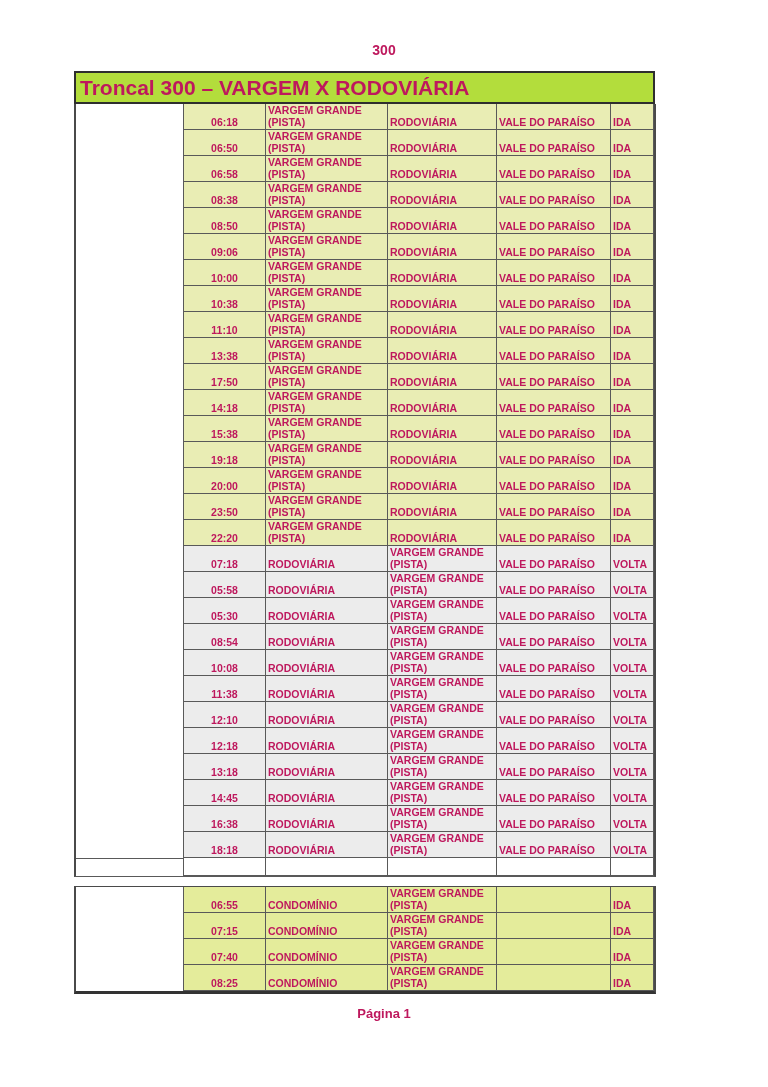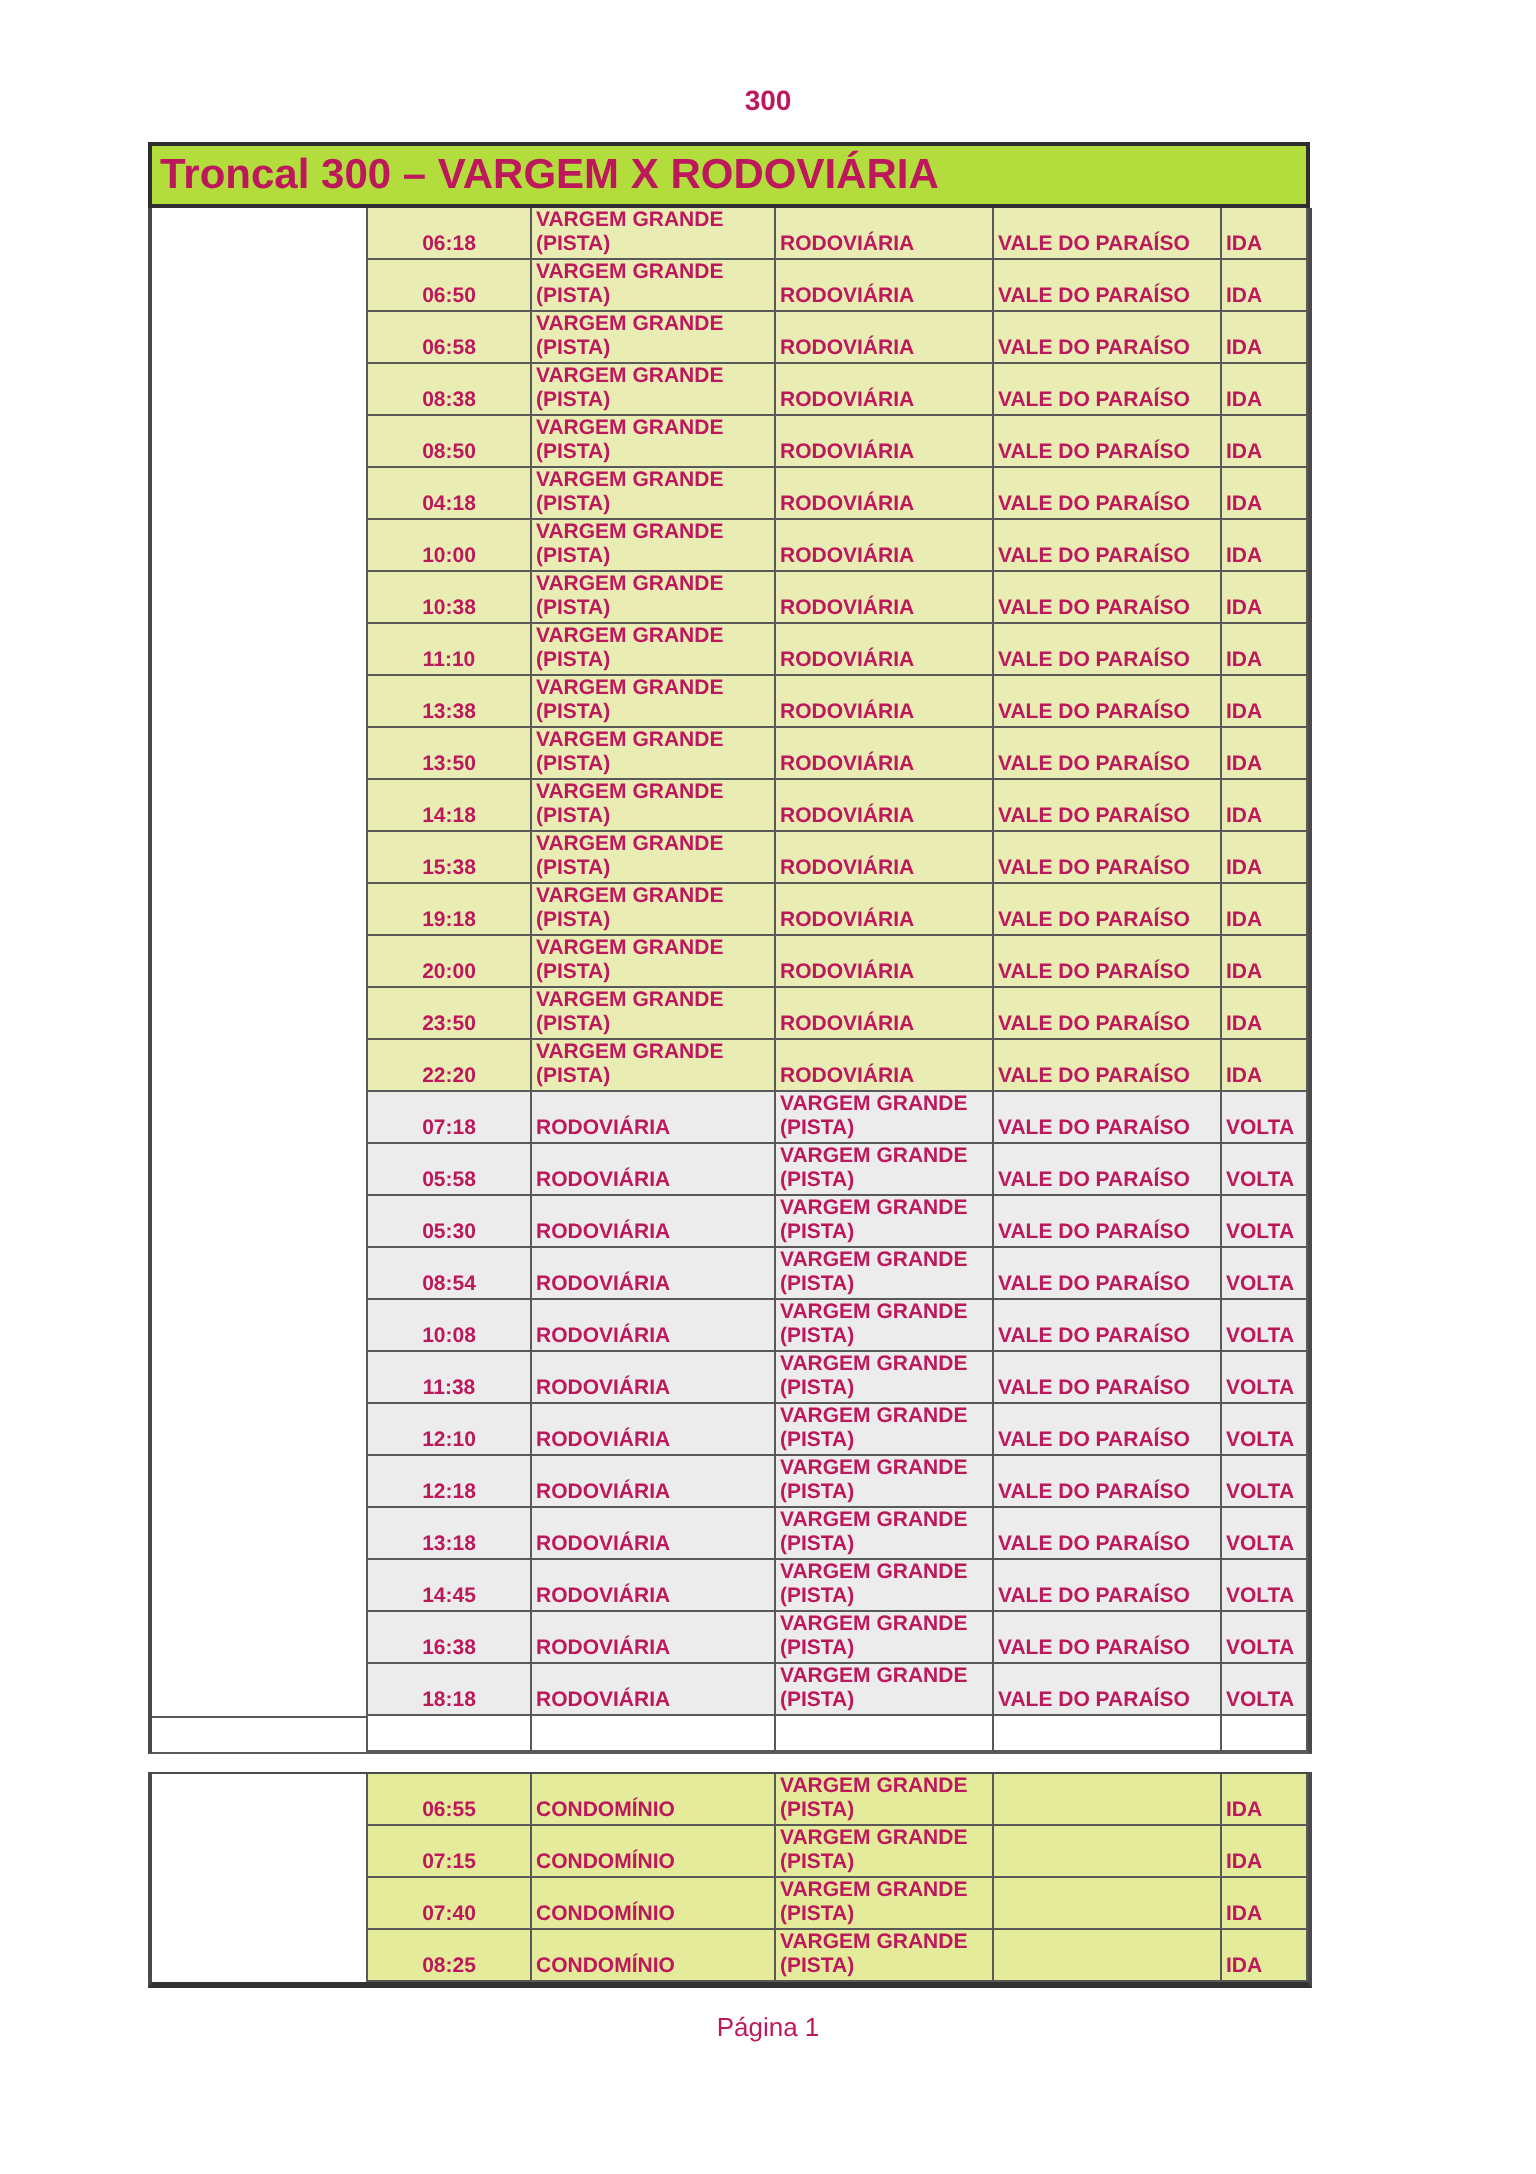--- a/index.html
+++ b/index.html
@@ -81,21 +81,21 @@
   }
   tr.row-ida td.cell        { background: var(--ida-bg, #e9edb4); }
   tr.row-volta td.cell      { background: var(--volta-bg, #ececec); }
   tr.row-condominio td.cell { background: var(--condo-bg, #e4ec9b); }
   tr.row-empty td           { height: 16px; background: #ffffff; }
   tr.row-empty td.spacer    { border-top: 1px solid #595959; }
   .page-footer {
     margin-top: 12px;
     text-align: center;
     font-size: 13px;
-    font-weight: normal;
+    font-weight: bold;
     line-height: 15px;
   }
 </style>
 </head>
 <body>
 
 <div class="page">
 
   <div class="page-header">300</div>
 
@@ -148,21 +148,21 @@
         <tr class="row-ida">
     <td class="spacer"></td>
     <td class="cell time"><span>08:50</span></td>
     <td class="cell origin"><span>VARGEM GRANDE (PISTA)</span></td>
     <td class="cell dest"><span>RODOVIÁRIA</span></td>
     <td class="cell via"><span>VALE DO PARAÍSO</span></td>
     <td class="cell dir"><span>IDA</span></td>
   </tr>
         <tr class="row-ida">
     <td class="spacer"></td>
-    <td class="cell time"><span>04:18</span></td>
+    <td class="cell time"><span>09:06</span></td>
     <td class="cell origin"><span>VARGEM GRANDE (PISTA)</span></td>
     <td class="cell dest"><span>RODOVIÁRIA</span></td>
     <td class="cell via"><span>VALE DO PARAÍSO</span></td>
     <td class="cell dir"><span>IDA</span></td>
   </tr>
         <tr class="row-ida">
     <td class="spacer"></td>
     <td class="cell time"><span>10:00</span></td>
     <td class="cell origin"><span>VARGEM GRANDE (PISTA)</span></td>
     <td class="cell dest"><span>RODOVIÁRIA</span></td>
@@ -188,21 +188,21 @@
         <tr class="row-ida">
     <td class="spacer"></td>
     <td class="cell time"><span>13:38</span></td>
     <td class="cell origin"><span>VARGEM GRANDE (PISTA)</span></td>
     <td class="cell dest"><span>RODOVIÁRIA</span></td>
     <td class="cell via"><span>VALE DO PARAÍSO</span></td>
     <td class="cell dir"><span>IDA</span></td>
   </tr>
         <tr class="row-ida">
     <td class="spacer"></td>
-    <td class="cell time"><span>13:50</span></td>
+    <td class="cell time"><span>17:50</span></td>
     <td class="cell origin"><span>VARGEM GRANDE (PISTA)</span></td>
     <td class="cell dest"><span>RODOVIÁRIA</span></td>
     <td class="cell via"><span>VALE DO PARAÍSO</span></td>
     <td class="cell dir"><span>IDA</span></td>
   </tr>
         <tr class="row-ida">
     <td class="spacer"></td>
     <td class="cell time"><span>14:18</span></td>
     <td class="cell origin"><span>VARGEM GRANDE (PISTA)</span></td>
     <td class="cell dest"><span>RODOVIÁRIA</span></td>

